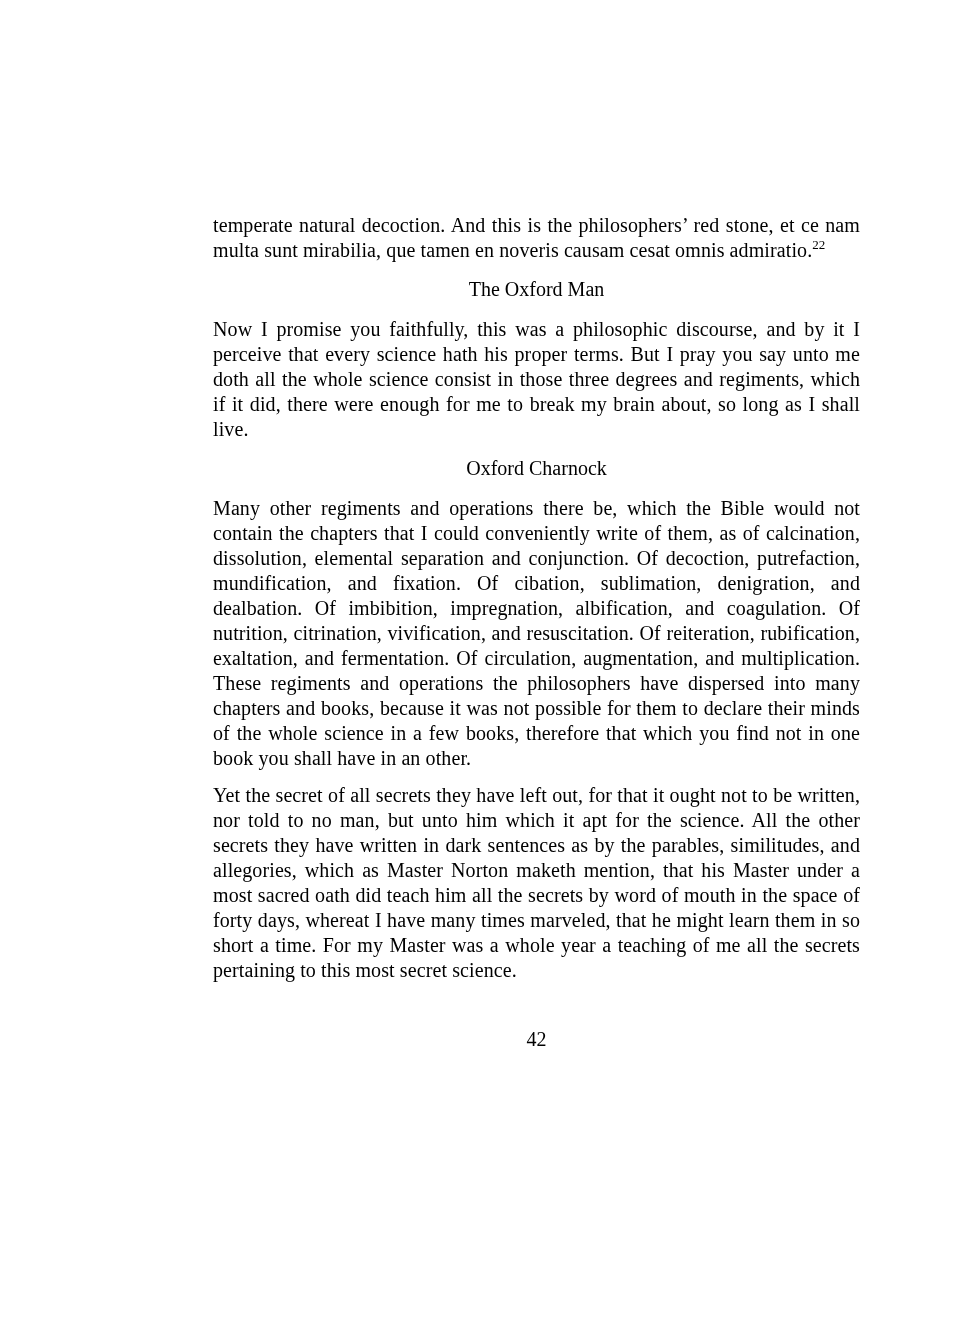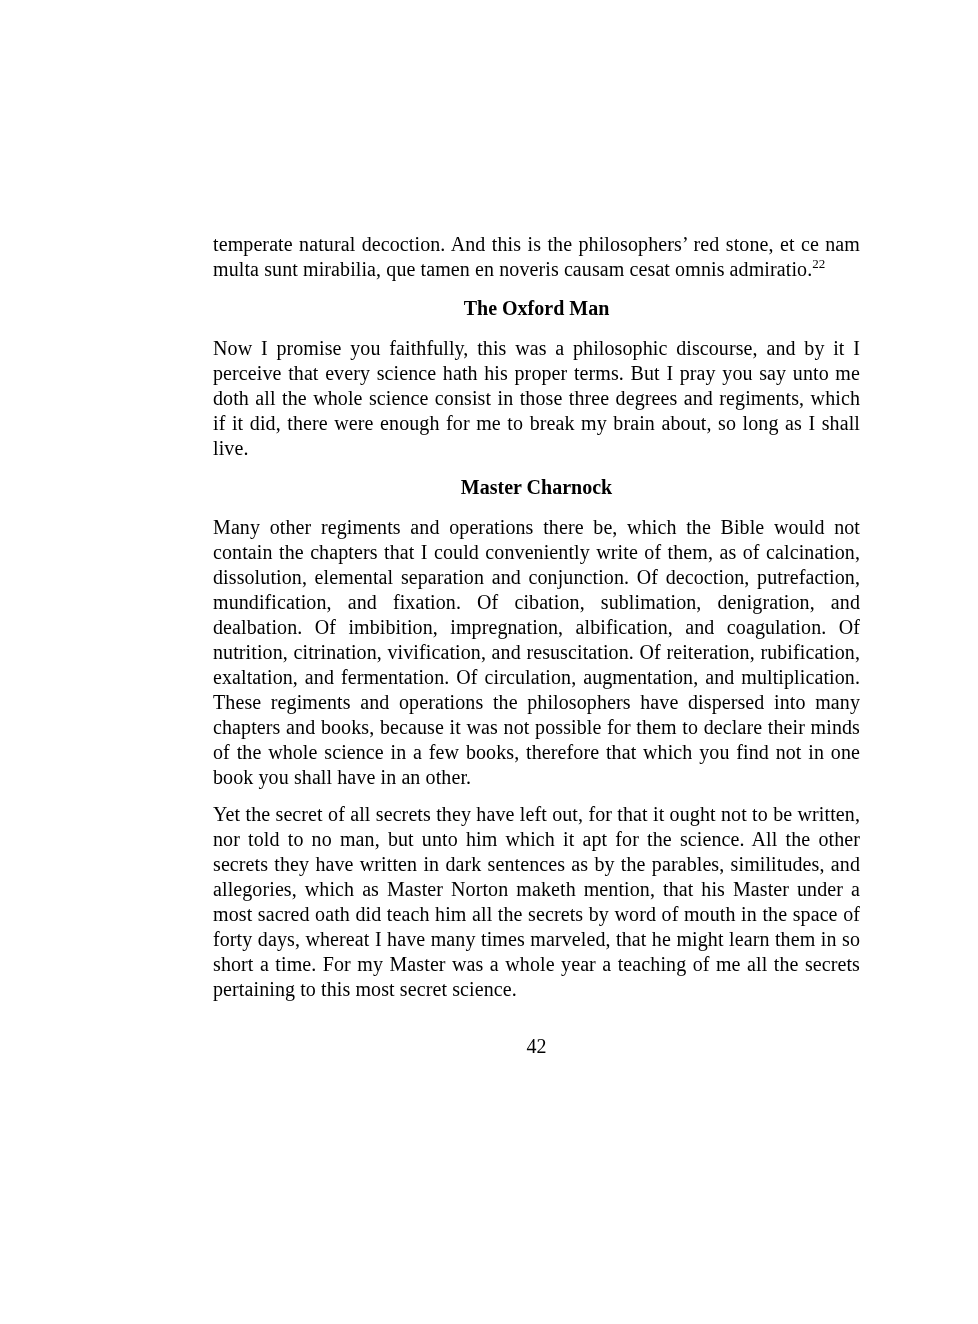--- a/index.html
+++ b/index.html
@@ -11,62 +11,62 @@
     width: 978px;
     height: 1324px;
     position: relative;
     font-family: "Liberation Serif", "DejaVu Serif", serif;
     color: #000000;
     overflow: hidden;
   }
   .page {
     position: absolute;
     left: 213px;
-    top: 232px;
+    top: 213px;
     width: 647px;
   }
   .para {
     margin: 0 0 12px 0;
     font-size: 20px;
     line-height: 25px;
     text-align: justify;
     text-justify: inter-word;
     letter-spacing: 0.1px;
   }
   .heading {
     margin: 14px 0 15px 0;
     font-size: 20px;
     line-height: 25px;
-    font-weight: bold;
+    font-weight: normal;
     text-align: center;
   }
   .footnote-ref {
     font-size: 13px;
     line-height: 0;
     vertical-align: super;
   }
   .page-footer {
-    margin-top: 32px;
+    margin-top: 44px;
     font-size: 20px;
     line-height: 25px;
     text-align: center;
   }
 </style>
 </head>
 <body>
 
 <div class="page">
 
   <p class="para"><span>temperate natural decoction. And this is the philosophers’ red stone, et ce nam multa sunt mirabilia, que tamen en noveris causam cesat omnis admiratio.</span><sup class="footnote-ref">22</sup></p>
 
   <h2 class="heading">The Oxford Man</h2>
 
   <p class="para">Now I promise you faithfully, this was a philosophic discourse, and by it I perceive that every science hath his proper terms. But I pray you say unto me doth all the whole science consist in those three degrees and regiments, which if it did, there were enough for me to break my brain about, so long as I shall live.</p>
 
-  <h2 class="heading">Master Charnock</h2>
+  <h2 class="heading">Oxford Charnock</h2>
 
   <p class="para">Many other regiments and operations there be, which the Bible would not contain the chapters that I could conveniently write of them, as of calcination, dissolution, elemental separation and conjunction. Of decoction, putrefaction, mundification, and fixation. Of cibation, sublimation, denigration, and dealbation. Of imbibition, impregnation, albification, and coagulation. Of nutrition, citrination, vivification, and resuscitation. Of reiteration, rubification, exaltation, and fermentation. Of circulation, augmentation, and multiplication. These regiments and operations the philosophers have dispersed into many chapters and books, because it was not possible for them to declare their minds of the whole science in a few books, therefore that which you find not in one book you shall have in an other.</p>
 
   <p class="para">Yet the secret of all secrets they have left out, for that it ought not to be written, nor told to no man, but unto him which it apt for the science. All the other secrets they have written in dark sentences as by the parables, similitudes, and allegories, which as Master Norton maketh mention, that his Master under a most sacred oath did teach him all the secrets by word of mouth in the space of forty days, whereat I have many times marveled, that he might learn them in so short a time. For my Master was a whole year a teaching of me all the secrets pertaining to this most secret science.</p>
 
 
   <div class="page-footer">42</div>
 
 </div>
 

